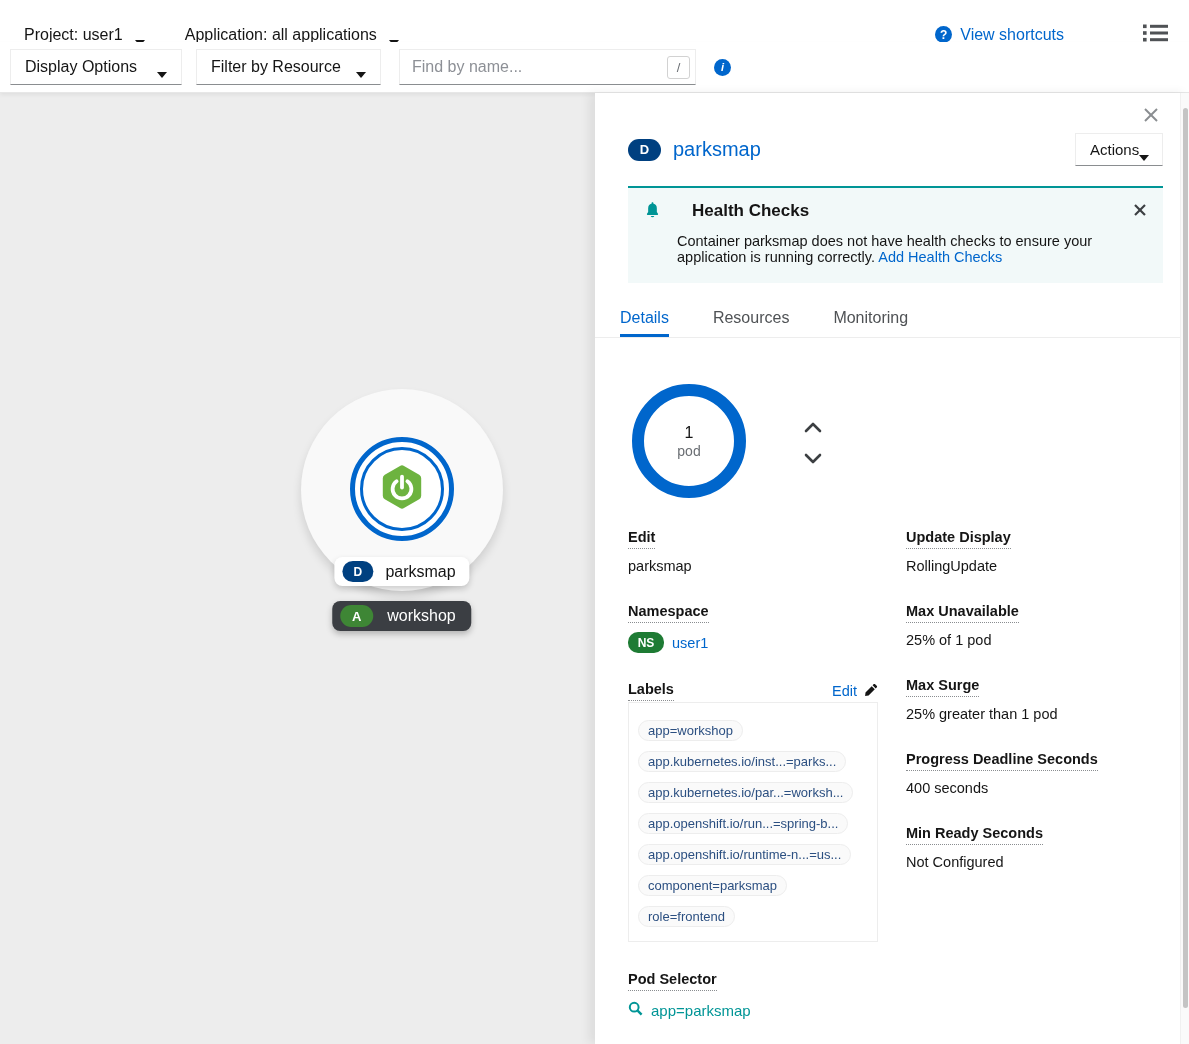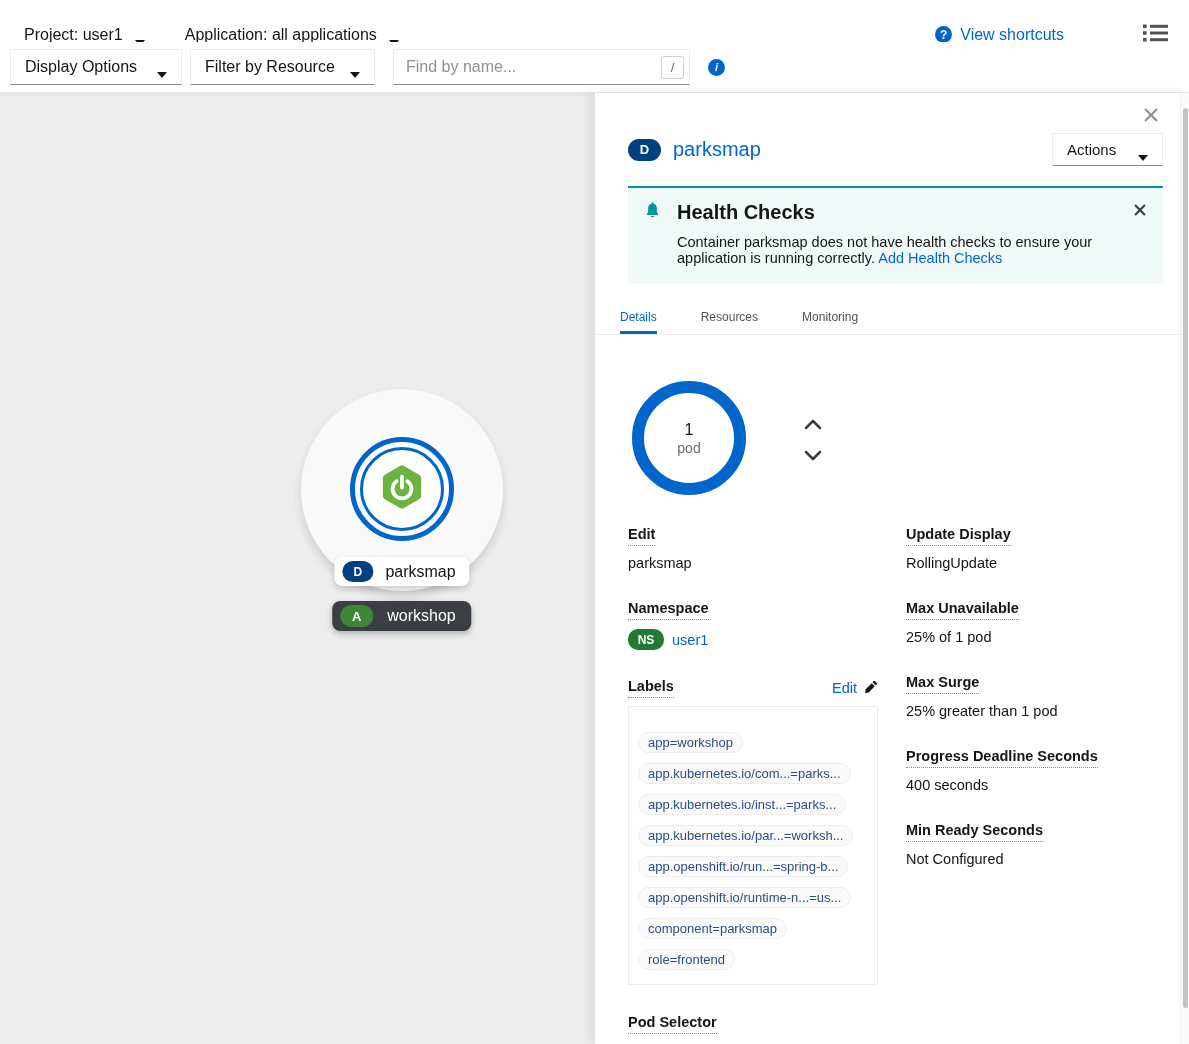--- a/index.html
+++ b/index.html
@@ -16,21 +16,21 @@
   .shortcut-link { display:flex; align-items:center; gap:8px; color:#0066cc; font-size:16px; cursor:pointer; }
   .q-icon { width:17px; height:17px; border-radius:50%; background:#0066cc; color:#fff;
     font-size:12px; font-weight:bold; display:flex; align-items:center; justify-content:center; }
 
   
   .toolbar { position:absolute; top:42px; left:0; width:1189px; height:51px; background:#fff;
     border-bottom:1px solid #e7e7e7; box-shadow:0 2px 4px rgba(0,0,0,0.06); z-index:3;
     display:flex; align-items:center; padding-left:10px; }
   .pf-select { height:36px; background:#fff; border:1px solid #ededed; border-bottom:1px solid #8a8d90;
     display:flex; align-items:center; justify-content:space-between; padding:0 14px; font-size:16px;
-    cursor:pointer; margin-right:8px; }
+    cursor:pointer; margin-right:14px; }
   .pf-select.display { width:172px; }
   .pf-select.filter { width:185px; margin-right:18px; }
   .find-wrap { position:relative; width:297px; height:36px; margin-right:18px; }
   .find-input { width:100%; height:100%; border:1px solid #ededed; border-bottom:1px solid #8a8d90;
     font-size:16px; padding:0 60px 0 12px; color:#151515; font-family:"Liberation Sans",sans-serif; }
   .find-input::placeholder { color:#8d9096; }
   .kbd-slash { position:absolute; right:6px; top:7px; width:23px; height:23px; border:1px solid #d2d2d2;
     border-radius:3px; color:#6a6e73; font-size:13px; display:flex; align-items:center; justify-content:center; background:#fff; }
   .i-icon { width:17px; height:17px; border-radius:50%; background:#0066cc; color:#fff; font-size:11px;
     font-weight:bold; font-style:italic; display:flex; align-items:center; justify-content:center; cursor:pointer; }
@@ -56,54 +56,54 @@
 
   
   .panel { position:absolute; top:93px; left:595px; width:594px; height:951px; background:#fff;
     box-shadow:-6px 0 10px rgba(0,0,0,0.07); z-index:4; }
   .panel-close { position:absolute; top:12px; right:28px; width:20px; height:20px; cursor:pointer; }
   .panel-header { display:flex; align-items:center; justify-content:space-between;
     padding:40px 26px 16px 33px; }
   .panel-title { display:flex; align-items:center; gap:12px; }
   .panel-title .badge-d { width:33px; height:22px; font-size:13px; }
   .panel-title-text { font-size:20px; color:#0066cc; cursor:pointer; }
-  .actions-btn { width:111px; height:33px; background:#fff; border:1px solid #ededed;
+  .actions-btn { width:88px; height:33px; background:#fff; border:1px solid #ededed;
     border-bottom:1px solid #8a8d90; display:flex; align-items:center; justify-content:space-between;
     padding:0 14px; font-size:15px; cursor:pointer; }
 
   .alert { margin:4px 26px 0 33px; background:#f2f9f9; border-top:2px solid #009596; padding:13px 16px 18px 16px; }
   .alert-head { display:flex; align-items:flex-start; }
-  .alert-title { font-size:20px; font-weight:bold; margin-left:16px; flex:1; }
+  .alert-title { font-size:17px; font-weight:bold; margin-left:31px; flex:1; }
   .alert-close { width:14px; height:14px; cursor:pointer; margin-top:2px; }
   .alert-body { margin:10px 0 0 33px; font-size:14.5px; line-height:16px; color:#151515; max-width:475px; }
   .alert-link { color:#0066cc; text-decoration:none; cursor:pointer; }
 
   .tabs { display:flex; margin-top:18px; padding-left:25px; border-bottom:1px solid #ededed; }
-  .tab { font-size:12px; padding:8px 0 10px 0; margin-right:44px; color:#4f5255; cursor:pointer; }
+  .tab { font-size:16px; padding:8px 0 10px 0; margin-right:44px; color:#4f5255; cursor:pointer; }
   .tab.active { color:#0066cc; border-bottom:3px solid #0066cc; padding-bottom:7px; }
 
   .content { padding:26px 26px 0 33px; }
   .donut-row { display:flex; align-items:center; margin:18px 0 28px 2px; }
   .donut { position:relative; width:118px; height:118px; }
   .donut-text { position:absolute; inset:0; display:flex; flex-direction:column;
     align-items:center; justify-content:center; }
   .donut-value { font-size:16px; color:#151515; }
   .donut-unit { font-size:14px; color:#6a6e73; margin-top:1px; }
   .scale-col { display:flex; flex-direction:column; gap:20px; margin-left:56px; }
   .scale-btn { width:18px; height:12px; cursor:pointer; }
 
   .detail-grid { display:grid; grid-template-columns:250px 1fr; column-gap:28px; }
   .field { margin-bottom:28px; }
   .field-sized { min-height:45px; }
   .field-label { display:inline-block; font-size:14.5px; font-weight:bold; color:#151515;
     border-bottom:1px dotted #8a8d90; padding-bottom:3px; cursor:help; }
   .field-value { margin-top:9px; font-size:14.5px; color:#151515; }
   .labels-head { display:flex; align-items:center; justify-content:space-between; }
   .edit-link { display:flex; align-items:center; gap:7px; color:#0066cc; font-size:14.5px; cursor:pointer; }
-  .labels-box { margin-top:8px; border:1px solid #ededed; padding:22px 9px 7px 9px; }
+  .labels-box { margin-top:1px; border:1px solid #ededed; padding:14px 9px 7px 9px; }
   .chip-row { display:block; }
   .chip { display:inline-block; max-width:100%; overflow:hidden; white-space:nowrap;
     background:#fafafa; border:1px solid #ededed; border-radius:12px; padding:2px 9px;
     font-size:13px; color:#2b4f81; margin:3px 0; cursor:pointer; }
   .ns-line { margin-top:9px; display:flex; align-items:center; gap:8px; }
   .badge-ns { background:#1e7b34; width:36px; height:21px; font-size:12px; border-radius:10px; }
   .link { color:#0066cc; font-size:14.5px; text-decoration:none; cursor:pointer; }
   .selector-link { margin-top:10px; display:flex; align-items:center; gap:8px;
     color:#009596; font-size:15px; cursor:pointer; }
 
@@ -301,21 +301,20 @@
               <span>Edit</span>
               <span>
                 <svg width="14" height="14" viewBox="0 0 14 14">
                   <path d="M10.9 1.1l2 2c.3.3.3.8 0 1.1l-1.2 1.2-3.1-3.1L9.8 1.1c.3-.3.8-.3 1.1 0zM7.7 3.2l3.1 3.1-6.2 6.2-3.5.4.4-3.5z" fill="#151515"></path>
                 </svg>
               </span>
             </span>
           </div>
           <div class="labels-box">
             <div class="chip-row"><span class="chip">app=workshop</span></div>
-            <div class="chip-row"><span class="chip">app.kubernetes.io/com...=parks...</span></div>
             <div class="chip-row"><span class="chip">app.kubernetes.io/inst...=parks...</span></div>
             <div class="chip-row"><span class="chip">app.kubernetes.io/par...=worksh...</span></div>
             <div class="chip-row"><span class="chip">app.openshift.io/run...=spring-b...</span></div>
             <div class="chip-row"><span class="chip">app.openshift.io/runtime-n...=us...</span></div>
             <div class="chip-row"><span class="chip">component=parksmap</span></div>
             <div class="chip-row"><span class="chip">role=frontend</span></div>
           </div>
         </div>
 
         <div class="field">

